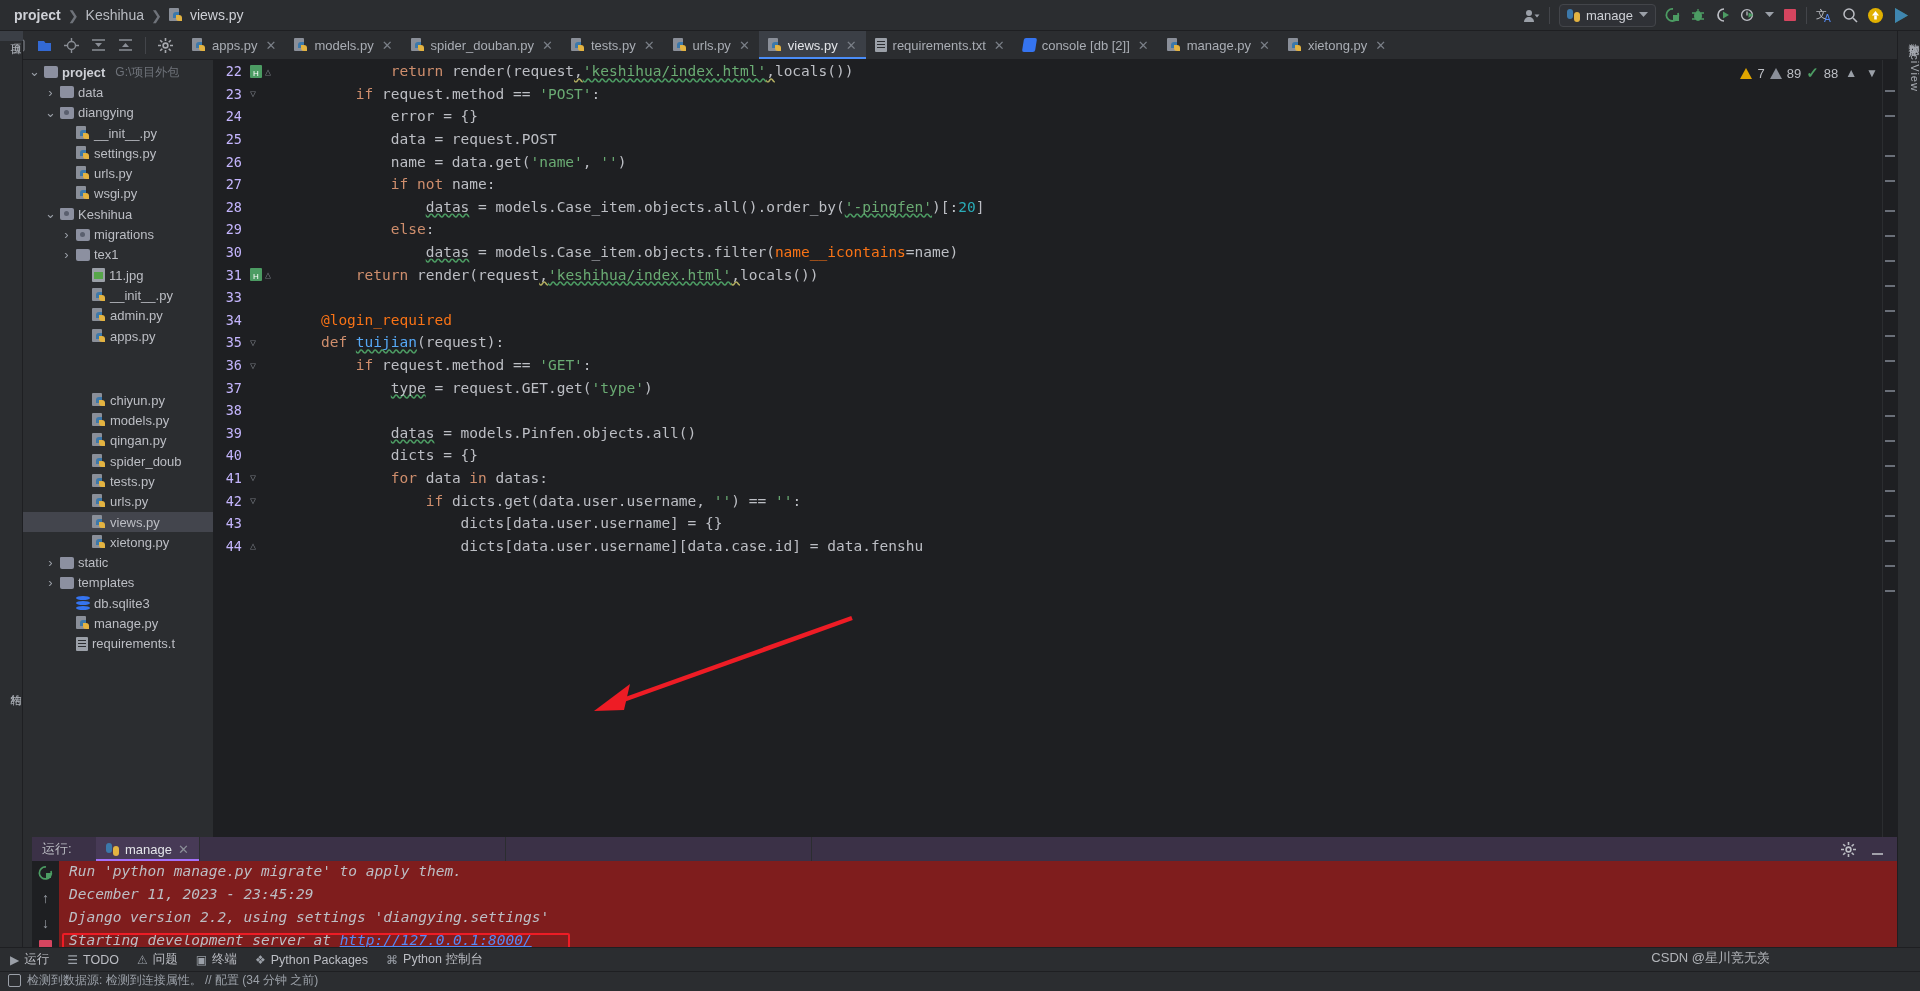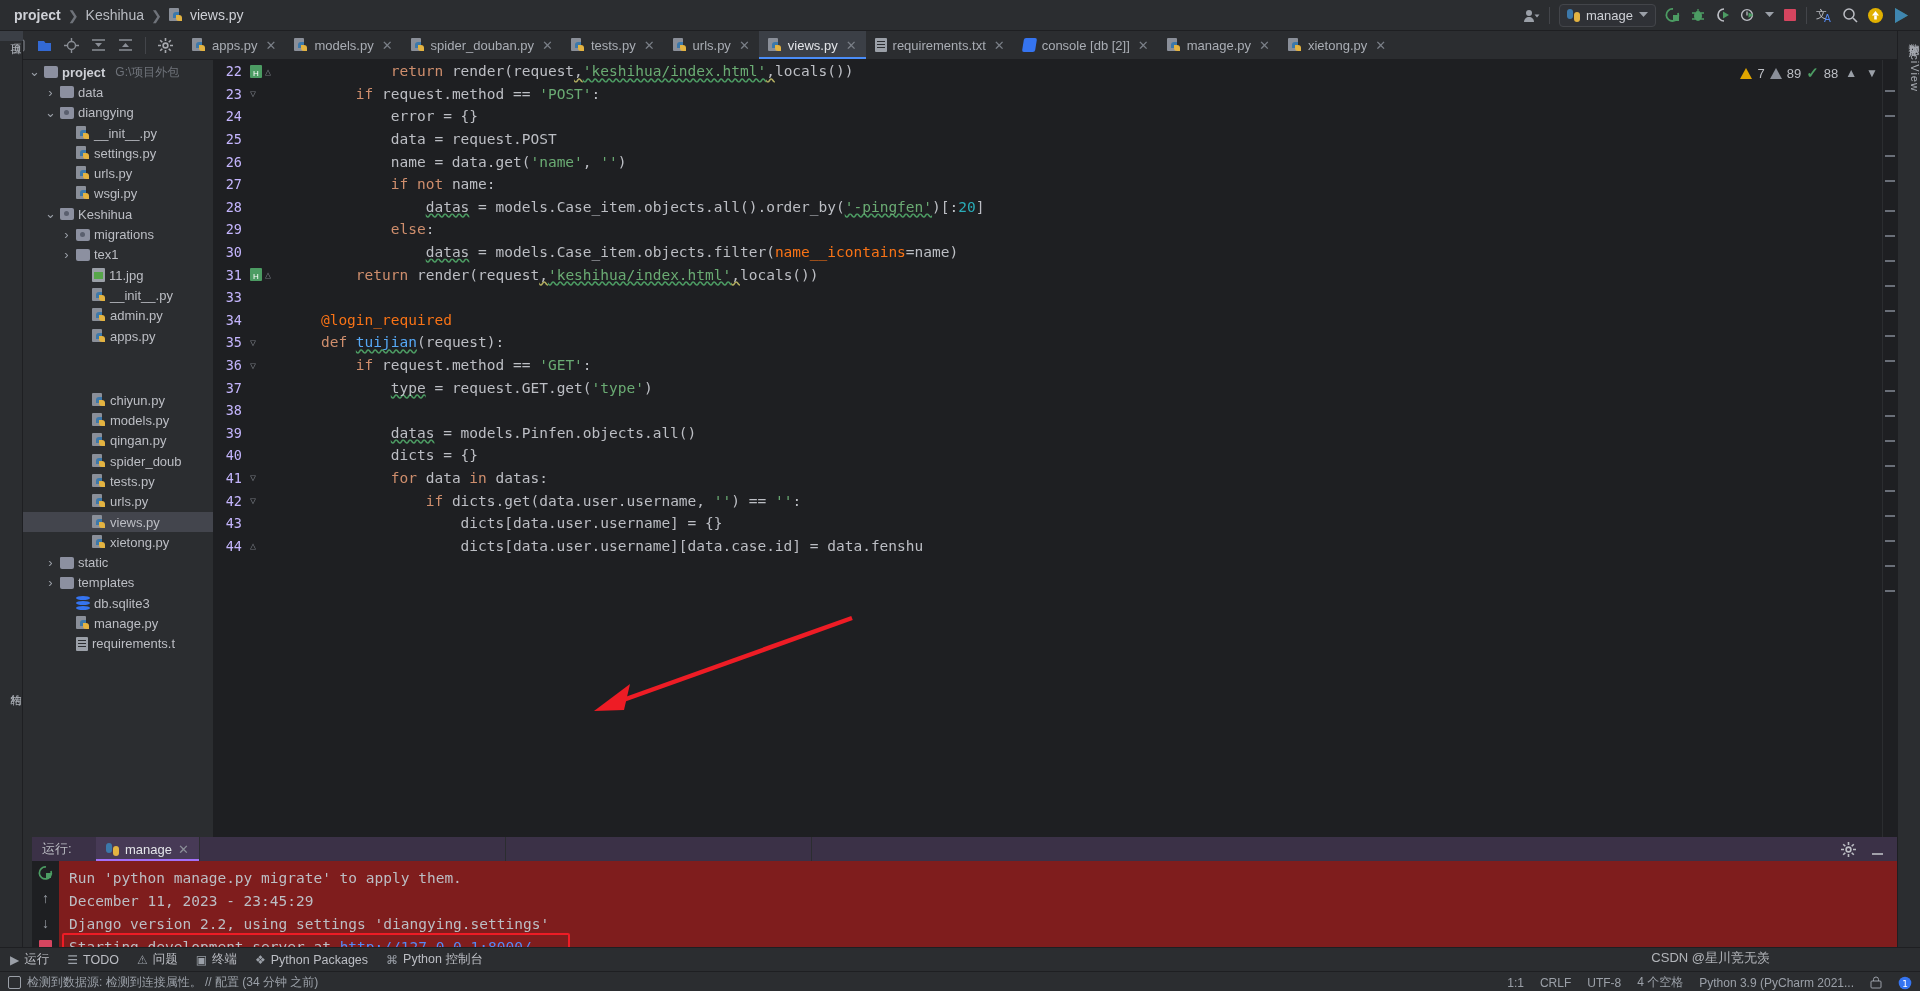--- a/index.html
+++ b/index.html
@@ -154,21 +154,21 @@
   .runhdr-fill { flex:1; display:flex; }
   .hdr-seg { border-left:1px solid #2b2d30; height:24px; }
   .run-gear { margin-left:auto; display:flex; gap:14px; align-items:center; padding-right:12px; }
   #runbody { position:absolute; left:0; top:24px; right:0; bottom:0; display:flex; }
   .run-sidebar { width:27px; background:#1e1f22; display:flex; flex-direction:column; align-items:center; gap:9px; padding-top:4px; }
   .rs-ico { width:18px; height:18px; display:flex; align-items:center; justify-content:center; font-size:14px; color:#9ba0a8; }
   .console {
     flex:1; padding:2px 0 0 10px; font-family:"DejaVu Sans Mono", monospace; font-size:14.5px;
     color:#bcbec4; position:relative;
   }
-  .coline { height:23px; display:flex; align-items:flex-end; white-space:pre; }
+  .coline { height:23px; display:flex; align-items:flex-start; white-space:pre;font-style:italic; }
   .link { color:#548af7; text-decoration:underline; }
   #redbox {
     position:absolute; left:-7px; top:1px; width:508px; height:23px;
     border:2px solid #ee1c25; border-radius:2px; pointer-events:none;
   }
 
   
   #arrow { position:absolute; left:590px; top:612px; width:270px; height:110px; pointer-events:none; z-index:40; }
 
   
@@ -176,22 +176,23 @@
     position:absolute; left:0; bottom:20px; width:1920px; height:24px; background:#2b2d30;
     display:flex; align-items:center; gap:18px; padding-left:10px; font-size:12.5px; color:#bcbec4;
     border-top:1px solid #1e1f22;
   }
   .tbtn { display:flex; align-items:center; gap:5px; }
   .tbtn .gi { color:#9ba0a8; font-size:12px; }
 
   
   #statusbar {
     position:absolute; left:0; bottom:0; width:1920px; height:20px; background:#2b2d30;
-    display:flex; align-items:flex-end; font-size:12px; color:#9ba0a8; padding:0 8px;
+    display:flex; align-items:flex-start; font-size:12px; color:#9ba0a8; padding:0 8px;
     border-top:1px solid #1e1f22;
+    flex-direction:column;
   }
   .sb-left { display:flex; align-items:center; gap:6px; }
   .sb-right { margin-left:auto; display:flex; align-items:center; gap:16px; }
   .watermark { position:absolute; right:150px; bottom:24px; color:#c9ccd1; font-size:13px; opacity:.85; }
 </style>
 </head>
 <body>
 
 <div id="titlebar">
   <div class="crumbs">

